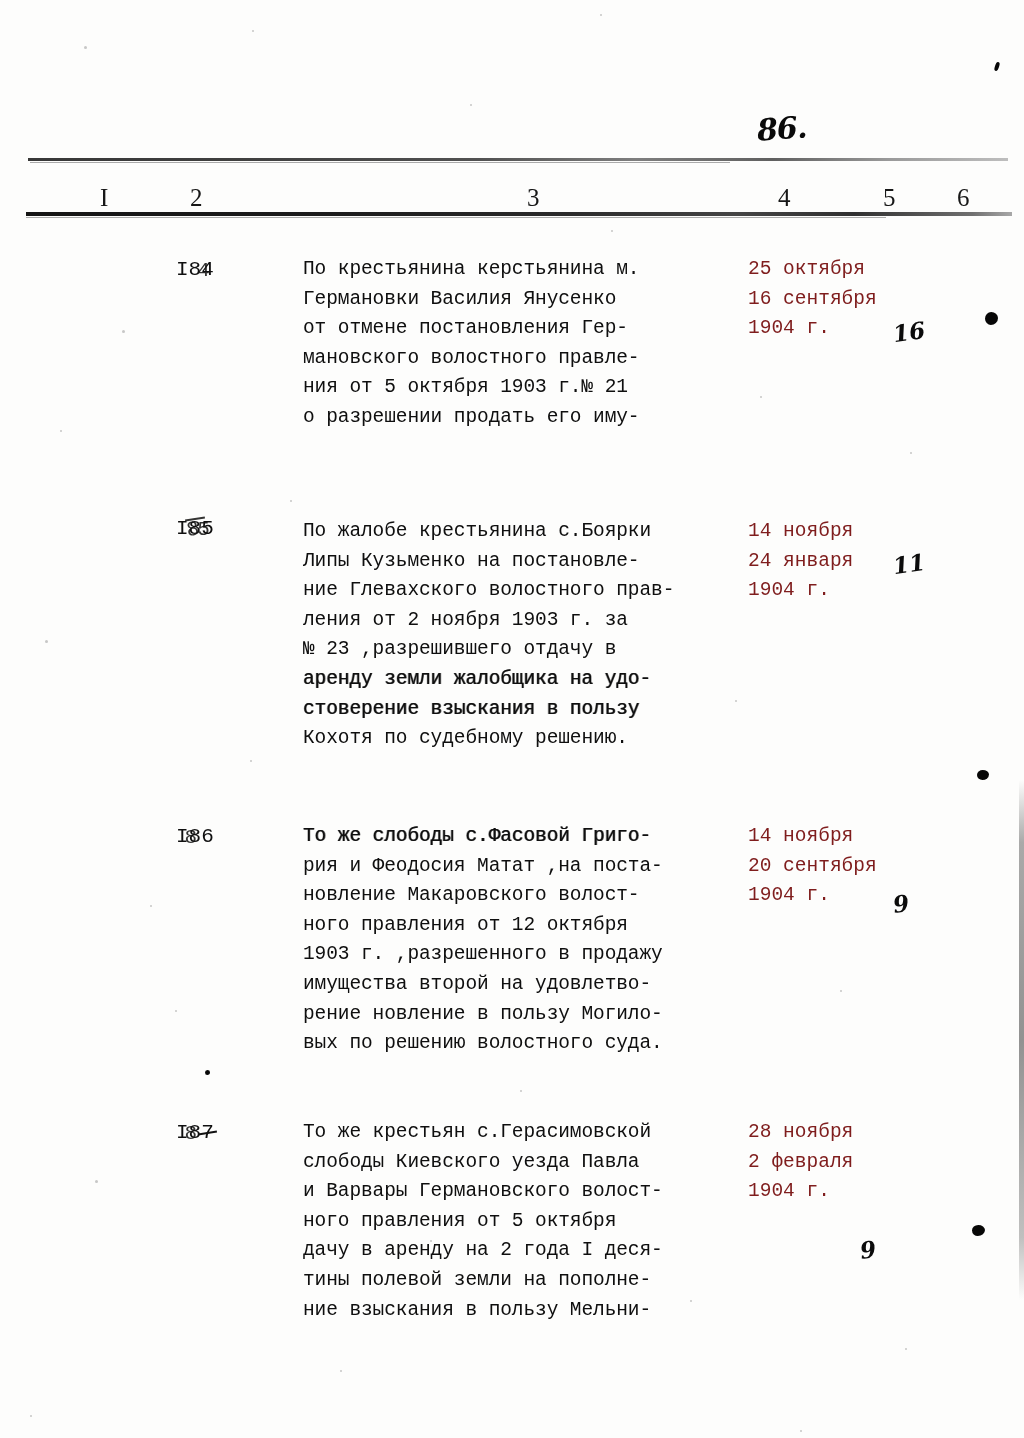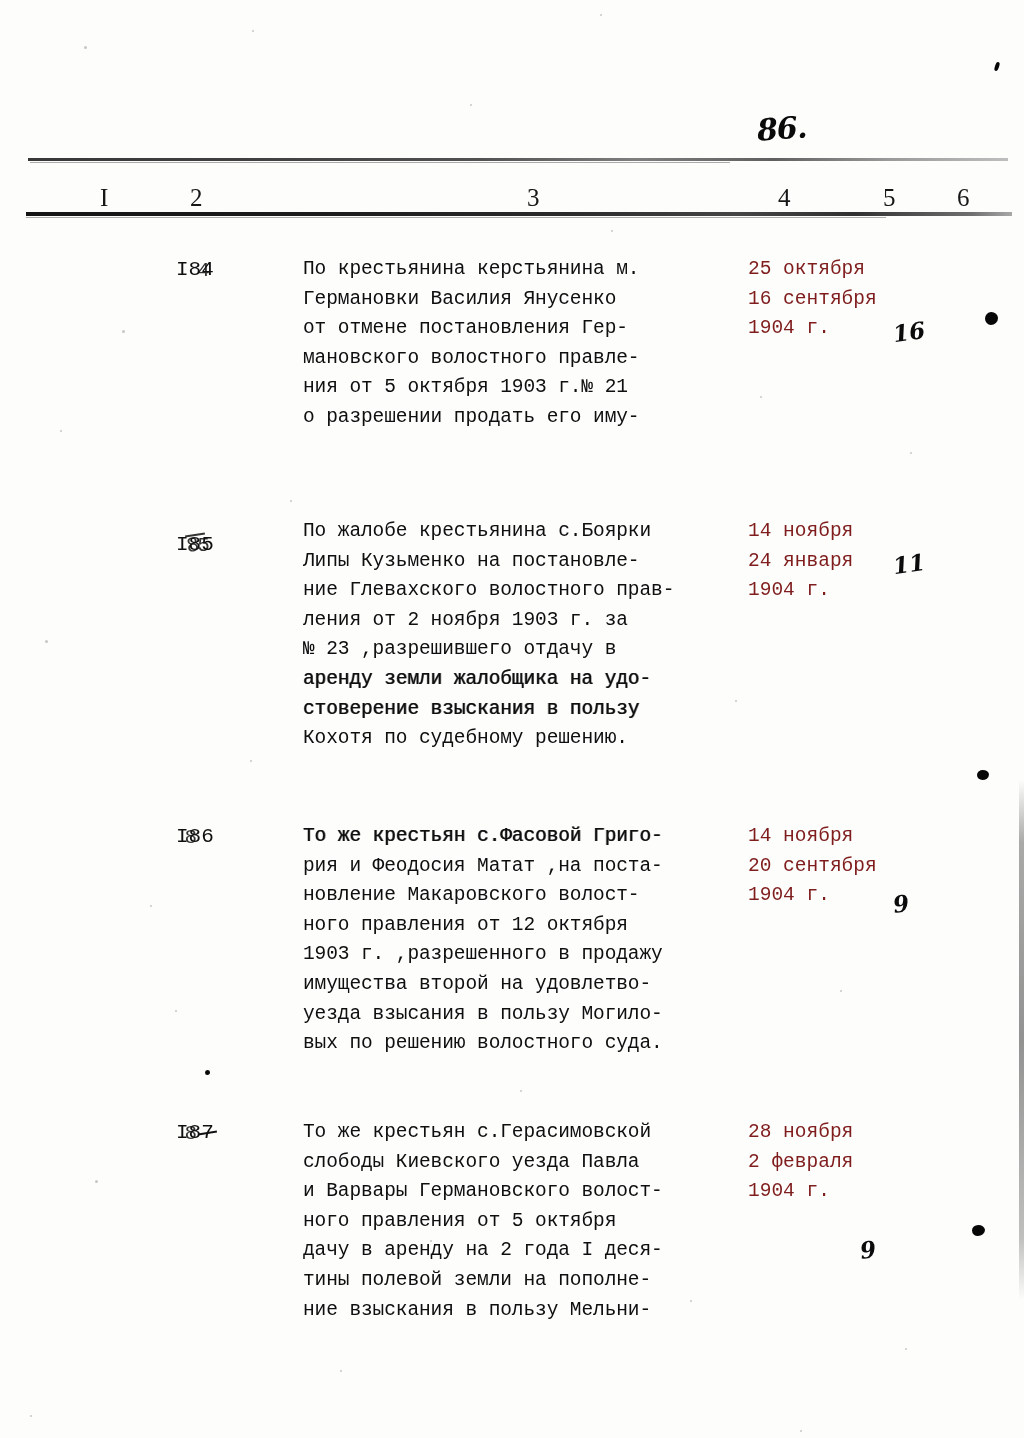--- a/index.html
+++ b/index.html
@@ -222,21 +222,21 @@
     </div>
     <div class="entry-dates">
       <div class="line">25 октября</div>
       <div class="line">16 сентября</div>
       <div class="line">1904 г.</div>
     </div>
     <div class="hand-num" style="left:893px; top:63px">16</div>
   </div>
 
   <div class="entry" style="top:517px">
-    <div class="entry-num" style="top:16px">I<span class="overtype strike" data-over="8">8</span><span class="overtype" data-over="5">5</span></div>
+    <div class="entry-num" style="top:0">I<span class="overtype strike" data-over="8">8</span><span class="overtype" data-over="5">5</span></div>
     <div class="entry-body">
       <div class="line">По жалобе крестьянина с.Боярки</div>
       <div class="line">Липы Кузьменко на постановле-</div>
       <div class="line">ние Глевахского волостного прав-</div>
       <div class="line">ления от 2 ноября 1903 г. за</div>
       <div class="line">№ 23 ,разрешившего отдачу в</div>
       <div class="line ghosty">аренду земли жалобщика на удо-</div>
       <div class="line ghosty">стоверение взыскания в пользу</div>
       <div class="line">Кохотя по судебному решению.</div>
     </div>
@@ -244,27 +244,27 @@
       <div class="line">14 ноября</div>
       <div class="line">24 января</div>
       <div class="line">1904 г.</div>
     </div>
     <div class="hand-num" style="left:893px; top:33px">11</div>
   </div>
 
   <div class="entry" style="top:822px">
     <div class="entry-num" style="top:3px">I<span class="overtype" data-over="8">8</span>6</div>
     <div class="entry-body">
-      <div class="line ghosty">То же крестьян с.Фасовой Григо-</div>
+      <div class="line ghosty">То же слободы с.Фасовой Григо-</div>
       <div class="line">рия и Феодосия Матат ,на поста-</div>
       <div class="line">новление Макаровского волост-</div>
       <div class="line">ного правления от 12 октября</div>
       <div class="line">1903 г. ,разрешенного в продажу</div>
       <div class="line">имущества второй на удовлетво-</div>
-      <div class="line">уезда взысания в пользу Могило-</div>
+      <div class="line">рение новление в пользу Могило-</div>
       <div class="line">вых по решению волостного суда.</div>
     </div>
     <div class="entry-dates">
       <div class="line">14 ноября</div>
       <div class="line">20 сентября</div>
       <div class="line">1904 г.</div>
     </div>
     <div class="hand-num" style="left:893px; top:68px">9</div>
   </div>
 

